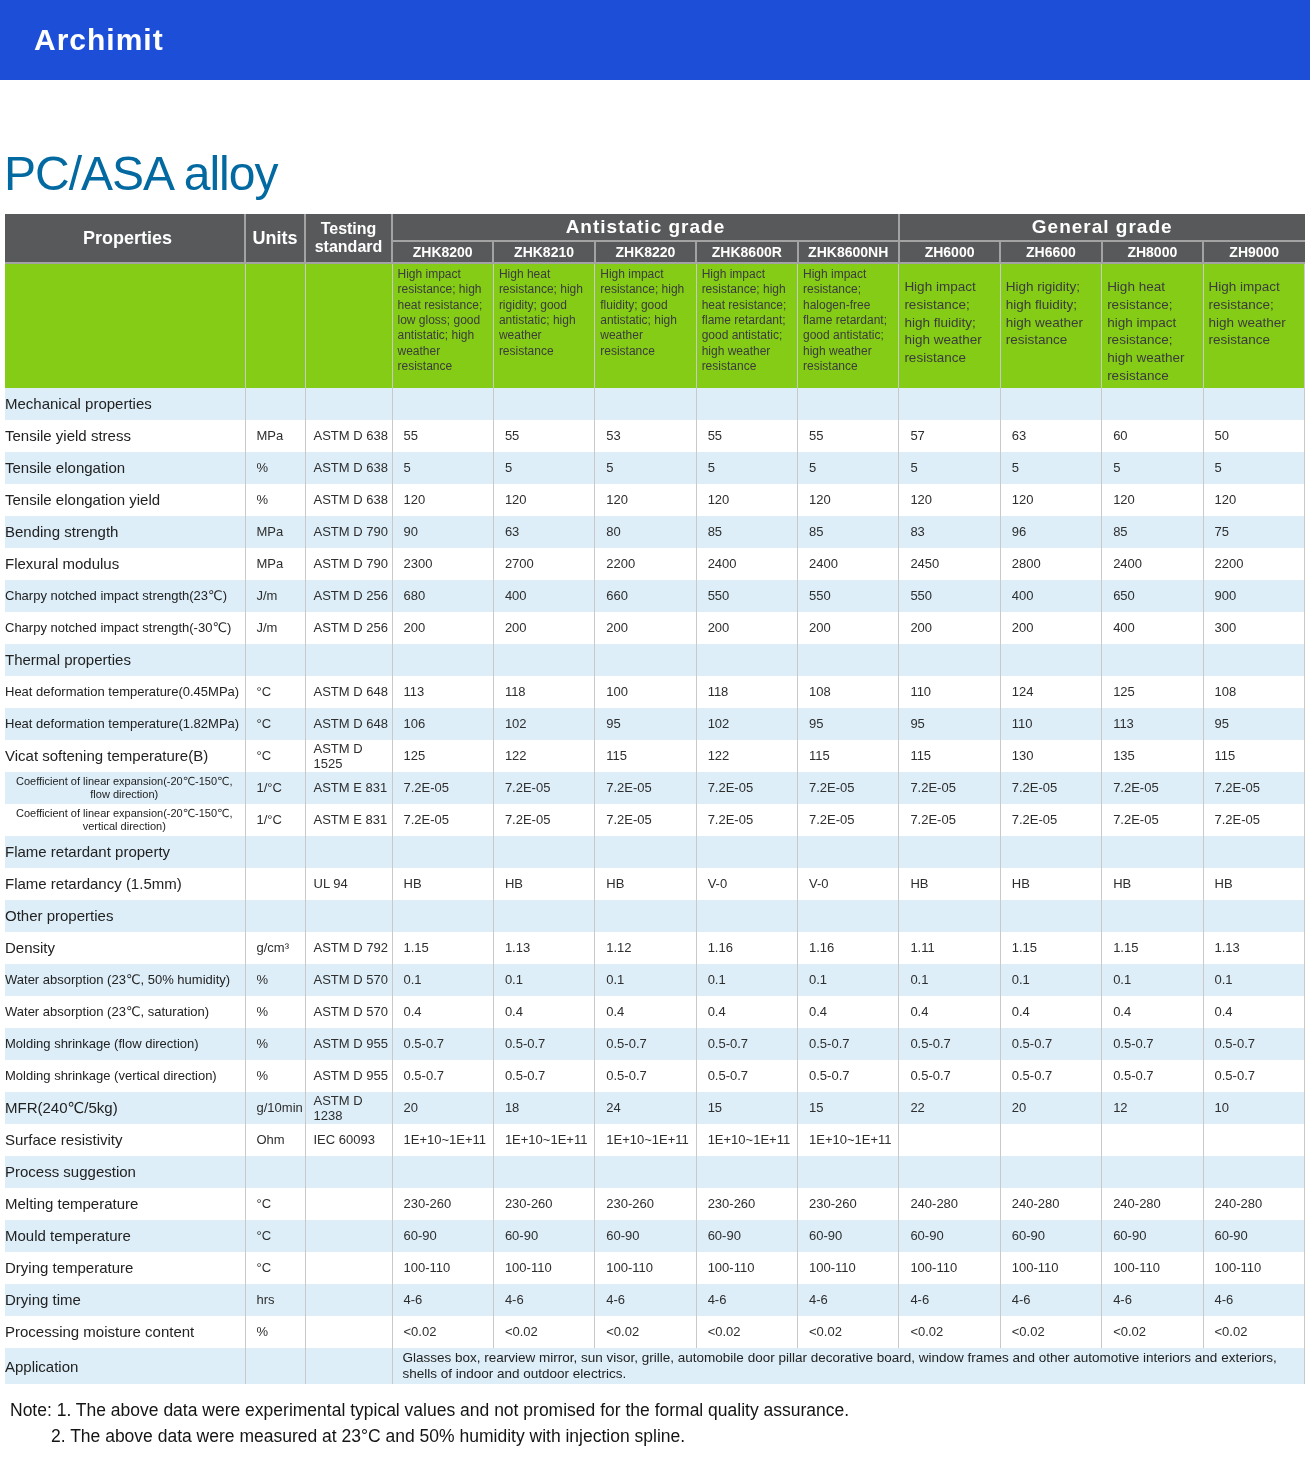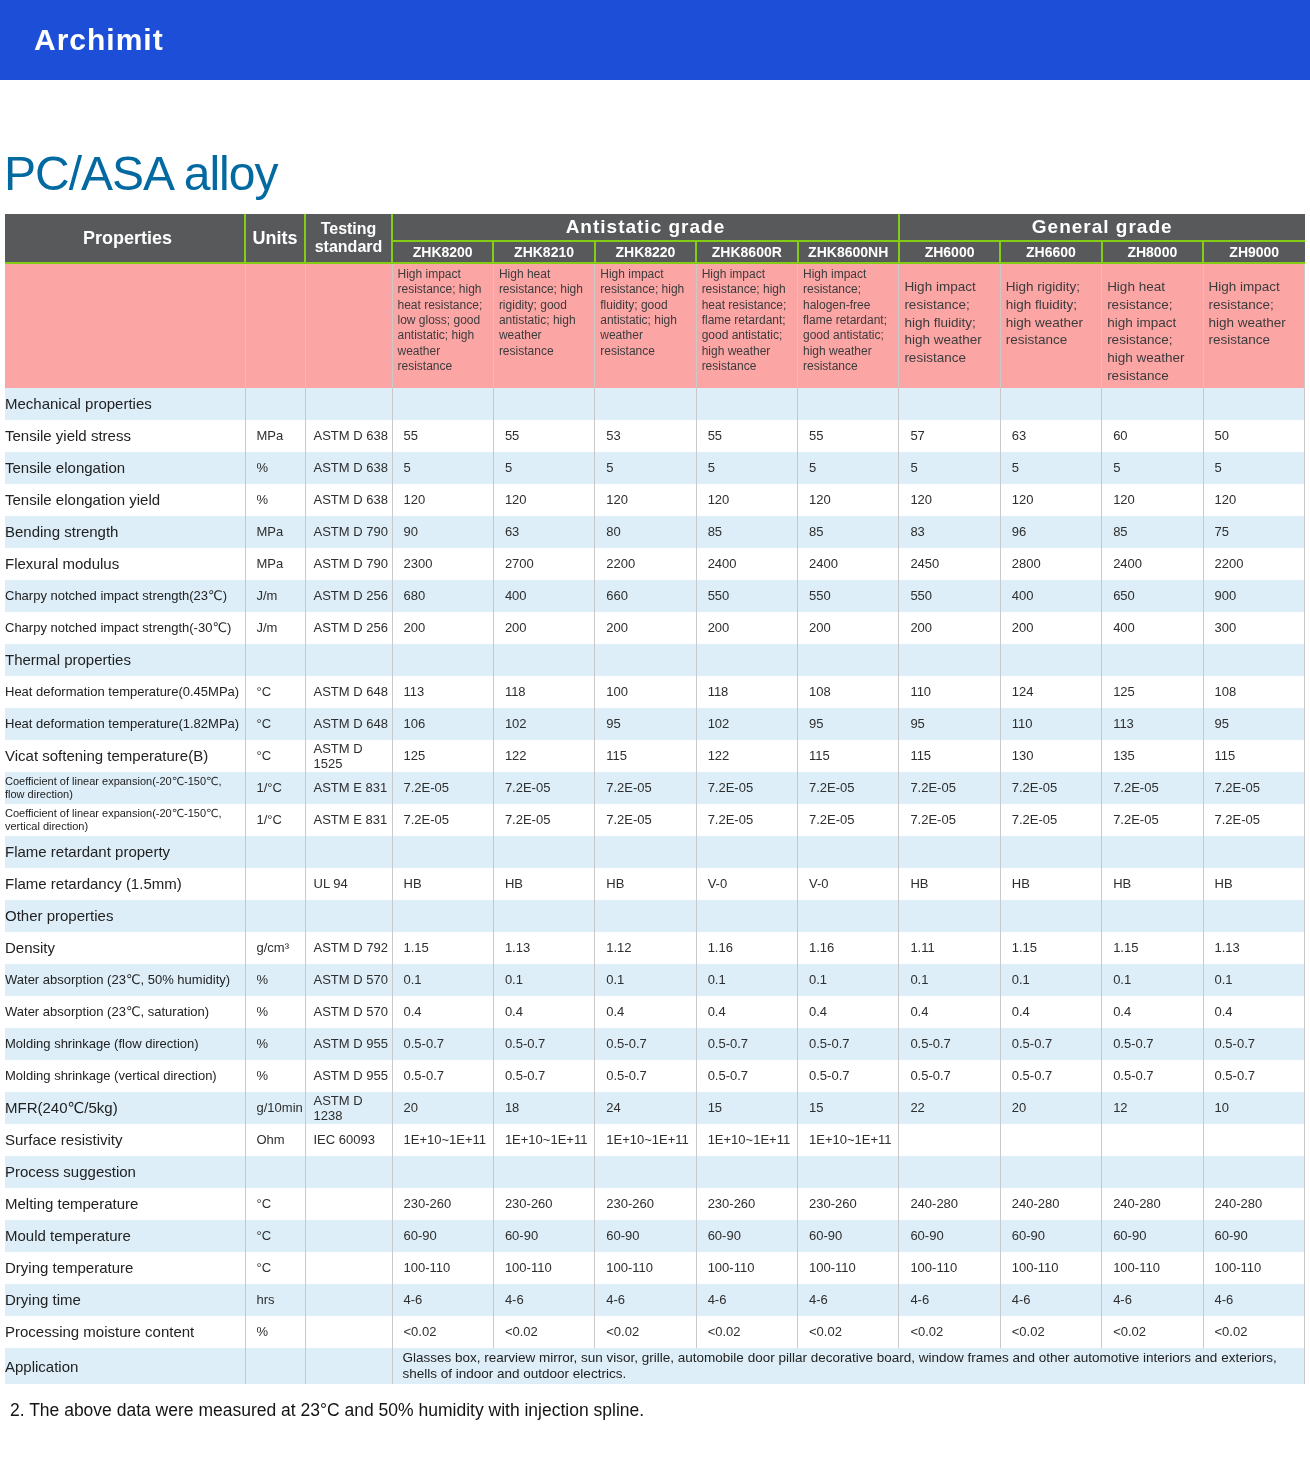--- a/index.html
+++ b/index.html
@@ -6,39 +6,39 @@
   body{width:1310px;font-family:"Liberation Sans","DejaVu Sans",sans-serif;color:#2a2a2a;}
 
   .logo-bar{background:#1d4ed8;height:80px;display:flex;align-items:center;padding-left:34px;box-sizing:border-box;}
   .logo{color:#ffffff;font-size:30px;font-weight:800;letter-spacing:1px;}
 
   .page-title{color:#0369a1;font-size:48px;font-weight:400;margin:66px 0 13px 4px;letter-spacing:-1px;}
 
   table.spec{border-collapse:collapse;table-layout:fixed;width:1300px;margin-left:5px;}
   col.c-prop{width:240px;} col.c-unit{width:60px;} col.c-std{width:87px;}
 
-  thead th{background:#58595b;color:#fff;border:2px solid #84cc16;font-weight:bold;padding:2px 4px;}
+  thead th{background:#58595b;color:#fff;border:2px solid #a3a3a3;font-weight:bold;padding:2px 4px;}
   thead tr:first-child th{border-top:0;}
   thead th:first-child{border-left:0;}
   thead th:last-child{border-right:0;}
   th.h-prop{text-align:center;padding-left:10px;font-size:18px;}
   th.h-unit{font-size:18px;}
   th.h-std{font-size:16px;line-height:1.1;}
   th.h-group{font-size:19px;letter-spacing:1px;}
   th.h-prod{font-size:14px;}
 
   td{border-right:1px solid #c9c9c9;box-sizing:border-box;vertical-align:middle;}
-  tr.desc-row td{height:122px;vertical-align:top;padding:3px 5px;font-size:12px;line-height:1.28;color:#3c3c3c;background:#fca5a5;}
+  tr.desc-row td{height:122px;vertical-align:top;padding:3px 5px;font-size:12px;line-height:1.28;color:#3c3c3c;background:#84cc16;}
   tr.desc-row td.desc-lg{font-size:13.5px;padding-top:14px;line-height:1.32;}
 
   tbody tr.body-row td{height:32px;}
   tr.stripe td{background:#ddeef8;}
   td.label{font-size:15px;padding-left:0;color:#222;}
   td.label.sm{font-size:13px;}
-  td.label.xs{font-size:11px;}
+  td.label.xs{font-size:11px;text-align:center;}
   td.unit{font-size:13px;padding-left:11px;color:#2e2e2e;}
   td.std{font-size:13px;padding-left:8px;color:#2e2e2e;}
   td.val{font-size:13px;padding-left:11px;color:#2e2e2e;}
   td.span-val{font-size:13.5px;padding:2px 10px;line-height:1.2;color:#222;}
 
   .notes{margin:14px 0 0 10px;font-size:17.5px;color:#141414;line-height:1.45;}
   .notes .note-line{white-space:pre-wrap;}
   .notes .note-line + .note-line{margin-left:41px;}
 </style>
 </head>
@@ -523,14 +523,15 @@
       <tr class="body-row stripe">
         <td class="label">Application</td>
         <td class="unit"></td>
         <td class="std"></td>
         <td class="span-val" colspan="9">Glasses box, rearview mirror, sun visor, grille, automobile door pillar decorative board, window frames and other automotive interiors and exteriors, shells of indoor and outdoor electrics.</td>
       </tr>
     </tbody>
 </table>
 
 <div class="notes">
+    <div class="note-line">Note: 1. The above data were experimental typical values and not promised for the formal quality assurance.</div>
     <div class="note-line">2. The above data were measured at 23°C and 50% humidity with injection spline.</div>
   </div>
 
 </body></html>

